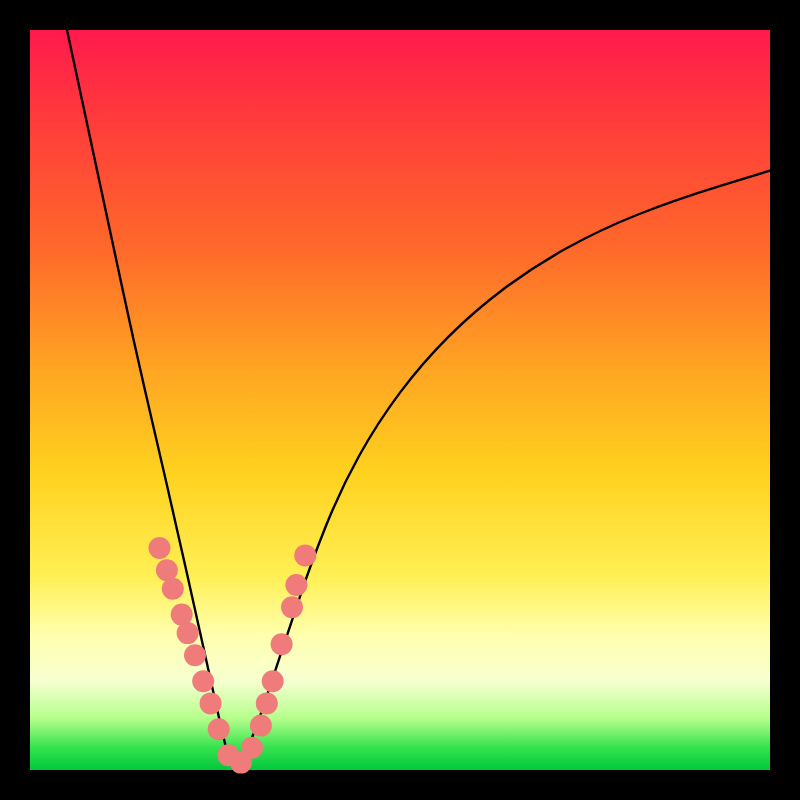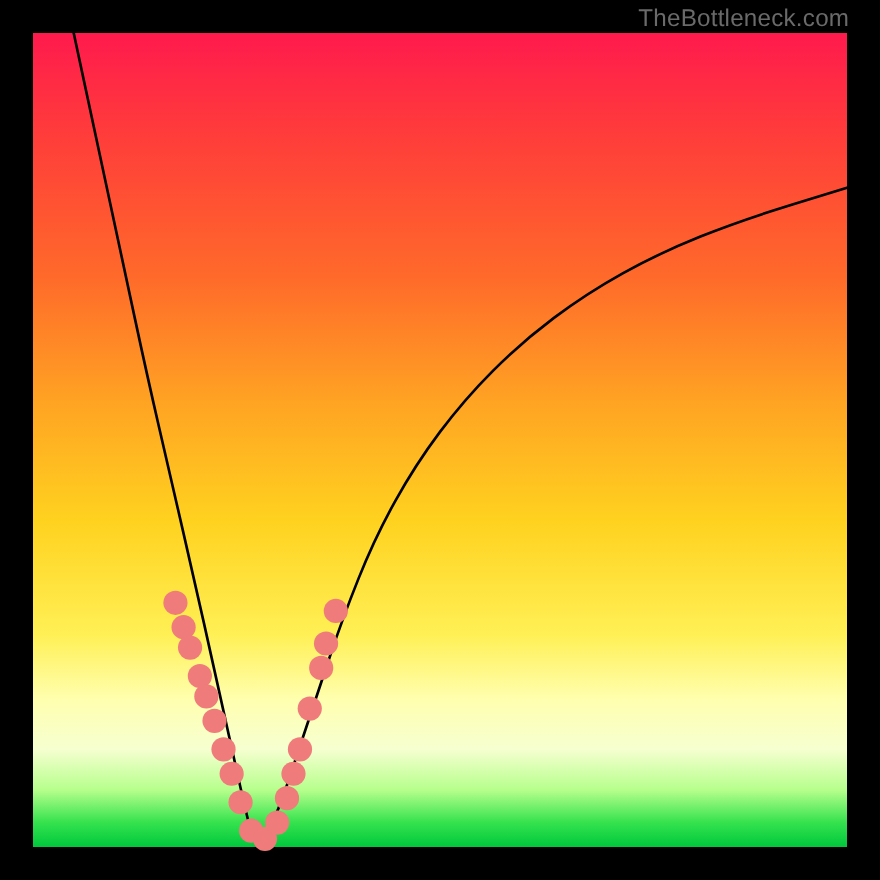--- a/index.html
+++ b/index.html
@@ -65,21 +65,20 @@
   .marker {
     fill: #ef7b7b;
     stroke: none;
   }
 </style>
 </head>
 <body>
 
 <div class="frame">
 
-  <div class="watermark">TheBottleneck.com</div>
 
   <div class="plot-area">
     <svg class="curve" viewBox="0 0 740 740">
       <path id="curve-path" class="curve-path" d="M 37.0 0.0 Q 37.0 0.0 48.1 51.8 Q 59.2 103.6 70.3 155.4 Q 81.4 207.2 92.5 259.0 Q 103.6 310.8 114.7 358.9 Q 125.8 407.0 136.9 455.1 Q 148.0 503.2 155.4 536.5 Q 162.8 569.8 170.2 603.1 Q 177.6 636.4 185.0 669.7 Q 192.4 703.0 196.1 717.8 Q 199.8 732.6 203.5 732.6 Q 207.2 732.6 214.6 721.5 Q 222.0 710.4 229.4 688.2 Q 236.8 666.0 247.9 632.7 Q 259.0 599.4 270.1 566.1 Q 281.2 532.8 296.0 495.8 Q 310.8 458.8 329.3 425.5 Q 347.8 392.2 370.0 362.6 Q 392.2 333.0 418.1 307.1 Q 444.0 281.2 473.6 259.0 Q 503.2 236.8 536.5 218.3 Q 569.8 199.8 606.8 185.0 Q 643.8 170.2 691.9 155.4 T 740.0 140.6"></path>
       <g id="marker-group">
           <circle cx="129.5" cy="518.0" r="11" class="marker"></circle>
           <circle cx="136.9" cy="540.2" r="11" class="marker"></circle>
           <circle cx="142.8" cy="558.7" r="11" class="marker"></circle>
           <circle cx="151.7" cy="584.6" r="11" class="marker"></circle>
           <circle cx="157.6" cy="603.1" r="11" class="marker"></circle>

